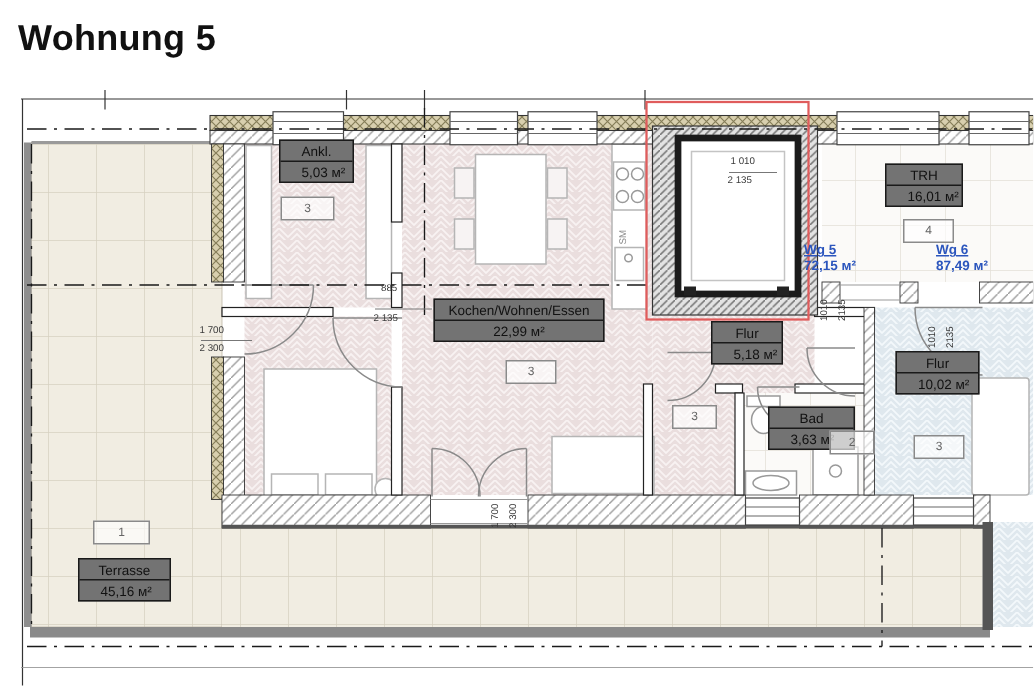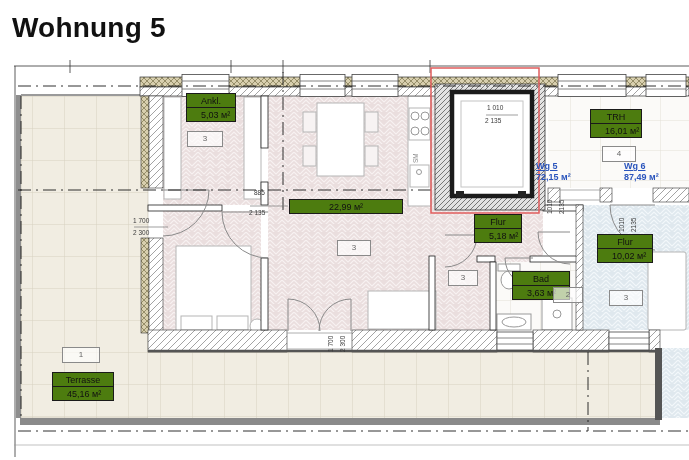--- a/index.html
+++ b/index.html
@@ -1,21 +1,21 @@
 <!DOCTYPE html>
 <html><head>
 <meta charset="utf-8">
 <style>
   html,body{margin:0;padding:0;background:#fff;}
   #stage{position:relative;width:689px;height:460px;background:#fff;overflow:hidden;
          font-family:"Liberation Sans",sans-serif;}
   #stage svg{position:absolute;left:0;top:0;}
-  .h1{position:absolute;left:12px;top:12px;font-size:28px;font-weight:bold;color:#111;
+  .h1{position:absolute;left:12px;top:12px;font-size:24px;font-weight:bold;color:#111;
       letter-spacing:0.2px;}
-  .rlabel{position:absolute;background:#4d7c0f;border:1px solid #1a1a1a;text-align:center;
+  .rlabel{position:absolute;background:#737373;border:1px solid #1a1a1a;text-align:center;
       font-size:9px;color:#111;z-index:6;}
   .rlabel .nm{display:block;border-bottom:1px solid #1a1a1a;padding:2px 2px 1px;white-space:nowrap;}
   .rlabel .ar{display:block;padding:2px 14px 1px;white-space:nowrap;}
   .badge{position:absolute;border:1px solid #8a8a8a;color:#666;font-size:8px;text-align:center;
       height:14px;line-height:14px;background:rgba(255,255,255,.65);z-index:6;}
   .wg{position:absolute;color:#2b55bd;font-weight:bold;font-size:9px;text-align:left;
       z-index:6;line-height:1.25;}
   .wg .nm{display:block;text-decoration:underline;white-space:nowrap;}
   .wg .ar{display:block;white-space:nowrap;}
   .dim{position:absolute;color:#3a3a3a;font-size:6.5px;z-index:6;white-space:nowrap;}
@@ -225,20 +225,21 @@
     </g>
 
     <rect x="431" y="68" width="108" height="145" fill="none" stroke="#e05c5c" stroke-width="1.5"></rect>
   </svg>
 
   <div class="rlabel" style="left:186px;top:93px;width:48px">
     <span class="nm">Ankl.</span>
     <span class="ar">5,03 м²</span>
   </div>
   <div class="rlabel" style="left:289px;top:199px;width:112px">
+    <span class="nm">Kochen/Wohnen/Essen</span>
     <span class="ar">22,99 м²</span>
   </div>
   <div class="rlabel" style="left:590px;top:109px;width:50px">
     <span class="nm">TRH</span>
     <span class="ar">16,01 м²</span>
   </div>
   <div class="rlabel" style="left:474px;top:214px;width:46px">
     <span class="nm">Flur</span>
     <span class="ar">5,18 м²</span>
   </div>

